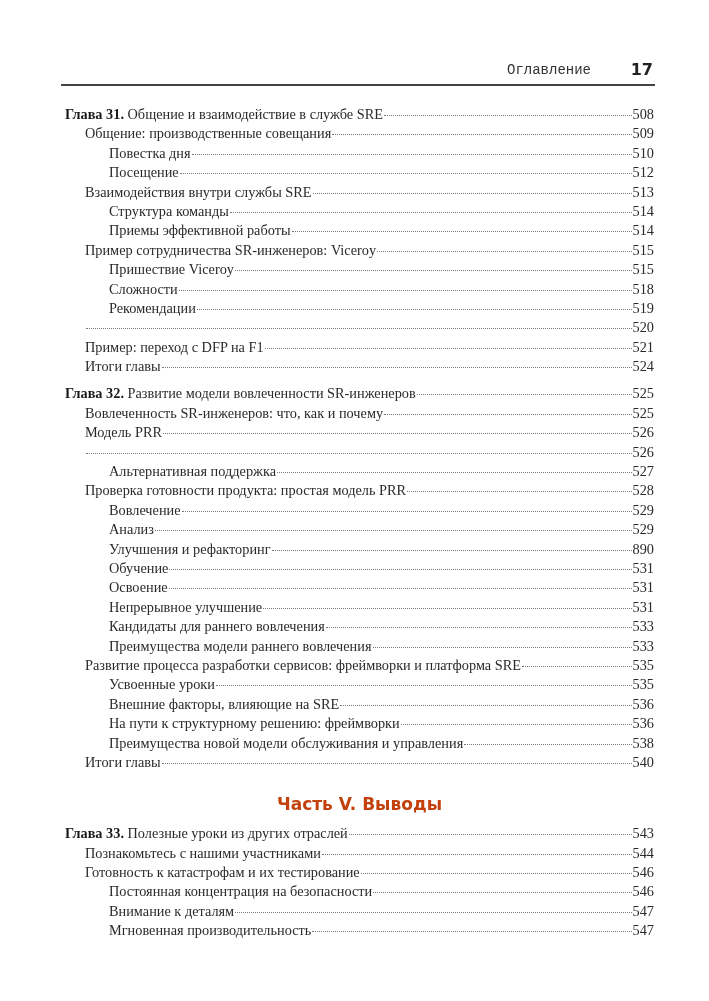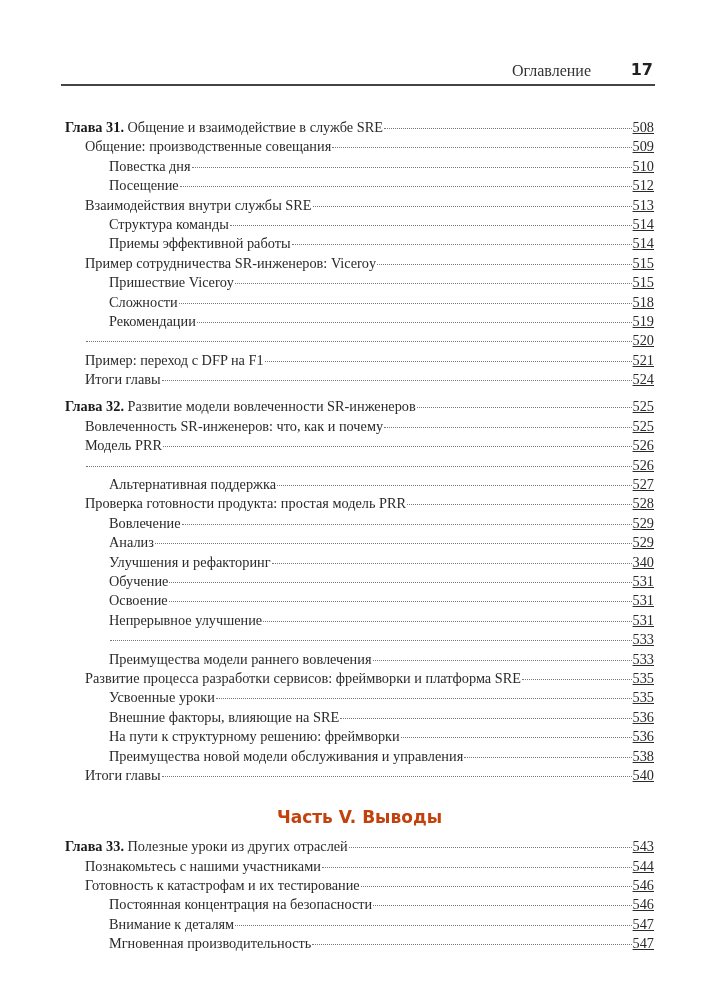--- a/index.html
+++ b/index.html
@@ -1,26 +1,26 @@
 <!DOCTYPE html>
 <html><head>
 <meta charset="utf-8">
 <style>
   html, body { margin: 0; padding: 0; background: #ffffff; }
   body { width: 709px; height: 1001px; position: relative; overflow: hidden; font-family: "Liberation Serif", serif; color: #2a2a2a; }
   .header { position: absolute; left: 61px; top: 58px; width: 594px; height: 26px; border-bottom: 2px solid #444; }
-  .header-title { position: absolute; right: 64px; top: 4px; font-family: Liberation Serif, serif; font-size: 16px; color: #333; }
+  .header-title { position: absolute; right: 64px; top: 4px; font-family: Liberation Mono, monospace; font-size: 14px; color: #333; }
   .header-page { position: absolute; right: 2px; top: 2px; font-family: "DejaVu Sans", sans-serif; font-size: 16px; font-weight: bold; color: #222; }
-  .toc { position: absolute; left: 65px; top: 118px; width: 589px; }
+  .toc { position: absolute; left: 65px; top: 105px; width: 589px; }
   .chapter { margin-bottom: 8px; }
   .row { display: flex; align-items: baseline; height: 19.4px; font-size: 14.3px; line-height: 19.4px; white-space: nowrap; }
   .row .t { flex: 0 0 auto; }
   .row .t b { font-weight: bold; color: #1a1a1a; }
   .row .dots { flex: 1 1 auto; overflow: hidden; margin: 0 1px; border-bottom: 1px dotted #777; height: 0; position: relative; top: -3px; }
-  .row .p { flex: 0 0 auto; text-align: right; text-decoration: underline; }
+  .row .p { flex: 0 0 auto; text-align: right; }
   .l1 { padding-left: 0; }
   .l2 { padding-left: 20px; justify-content: flex-end; }
   .l3 { padding-left: 44px; }
   .part-title { text-align: center; font-family: "DejaVu Sans", sans-serif; font-weight: bold; font-size: 17px; color: #c2410c; margin: 22px 0 10px 0; }
   .ch33 .row { font-size: 14.3px; }
 </style>
 </head>
 <body>
 
 <div class="header">
@@ -136,38 +136,39 @@
         <span class="p">529</span>
       </div>
       <div class="row l3">
         <span class="t">Анализ</span>
         <span class="dots"></span>
         <span class="p">529</span>
       </div>
       <div class="row l3">
         <span class="t">Улучшения и рефакторинг</span>
         <span class="dots"></span>
-        <span class="p">340</span>
+        <span class="p">890</span>
       </div>
       <div class="row l3">
         <span class="t">Обучение</span>
         <span class="dots"></span>
         <span class="p">531</span>
       </div>
       <div class="row l3">
         <span class="t">Освоение</span>
         <span class="dots"></span>
         <span class="p">531</span>
       </div>
       <div class="row l3">
         <span class="t">Непрерывное улучшение</span>
         <span class="dots"></span>
         <span class="p">531</span>
       </div>
       <div class="row l3">
+        <span class="t">Кандидаты для раннего вовлечения</span>
         <span class="dots"></span>
         <span class="p">533</span>
       </div>
       <div class="row l3">
         <span class="t">Преимущества модели раннего вовлечения</span>
         <span class="dots"></span>
         <span class="p">533</span>
       </div>
       <div class="row l2">
         <span class="t">Развитие процесса разработки сервисов: фреймворки и платформа SRE</span>

